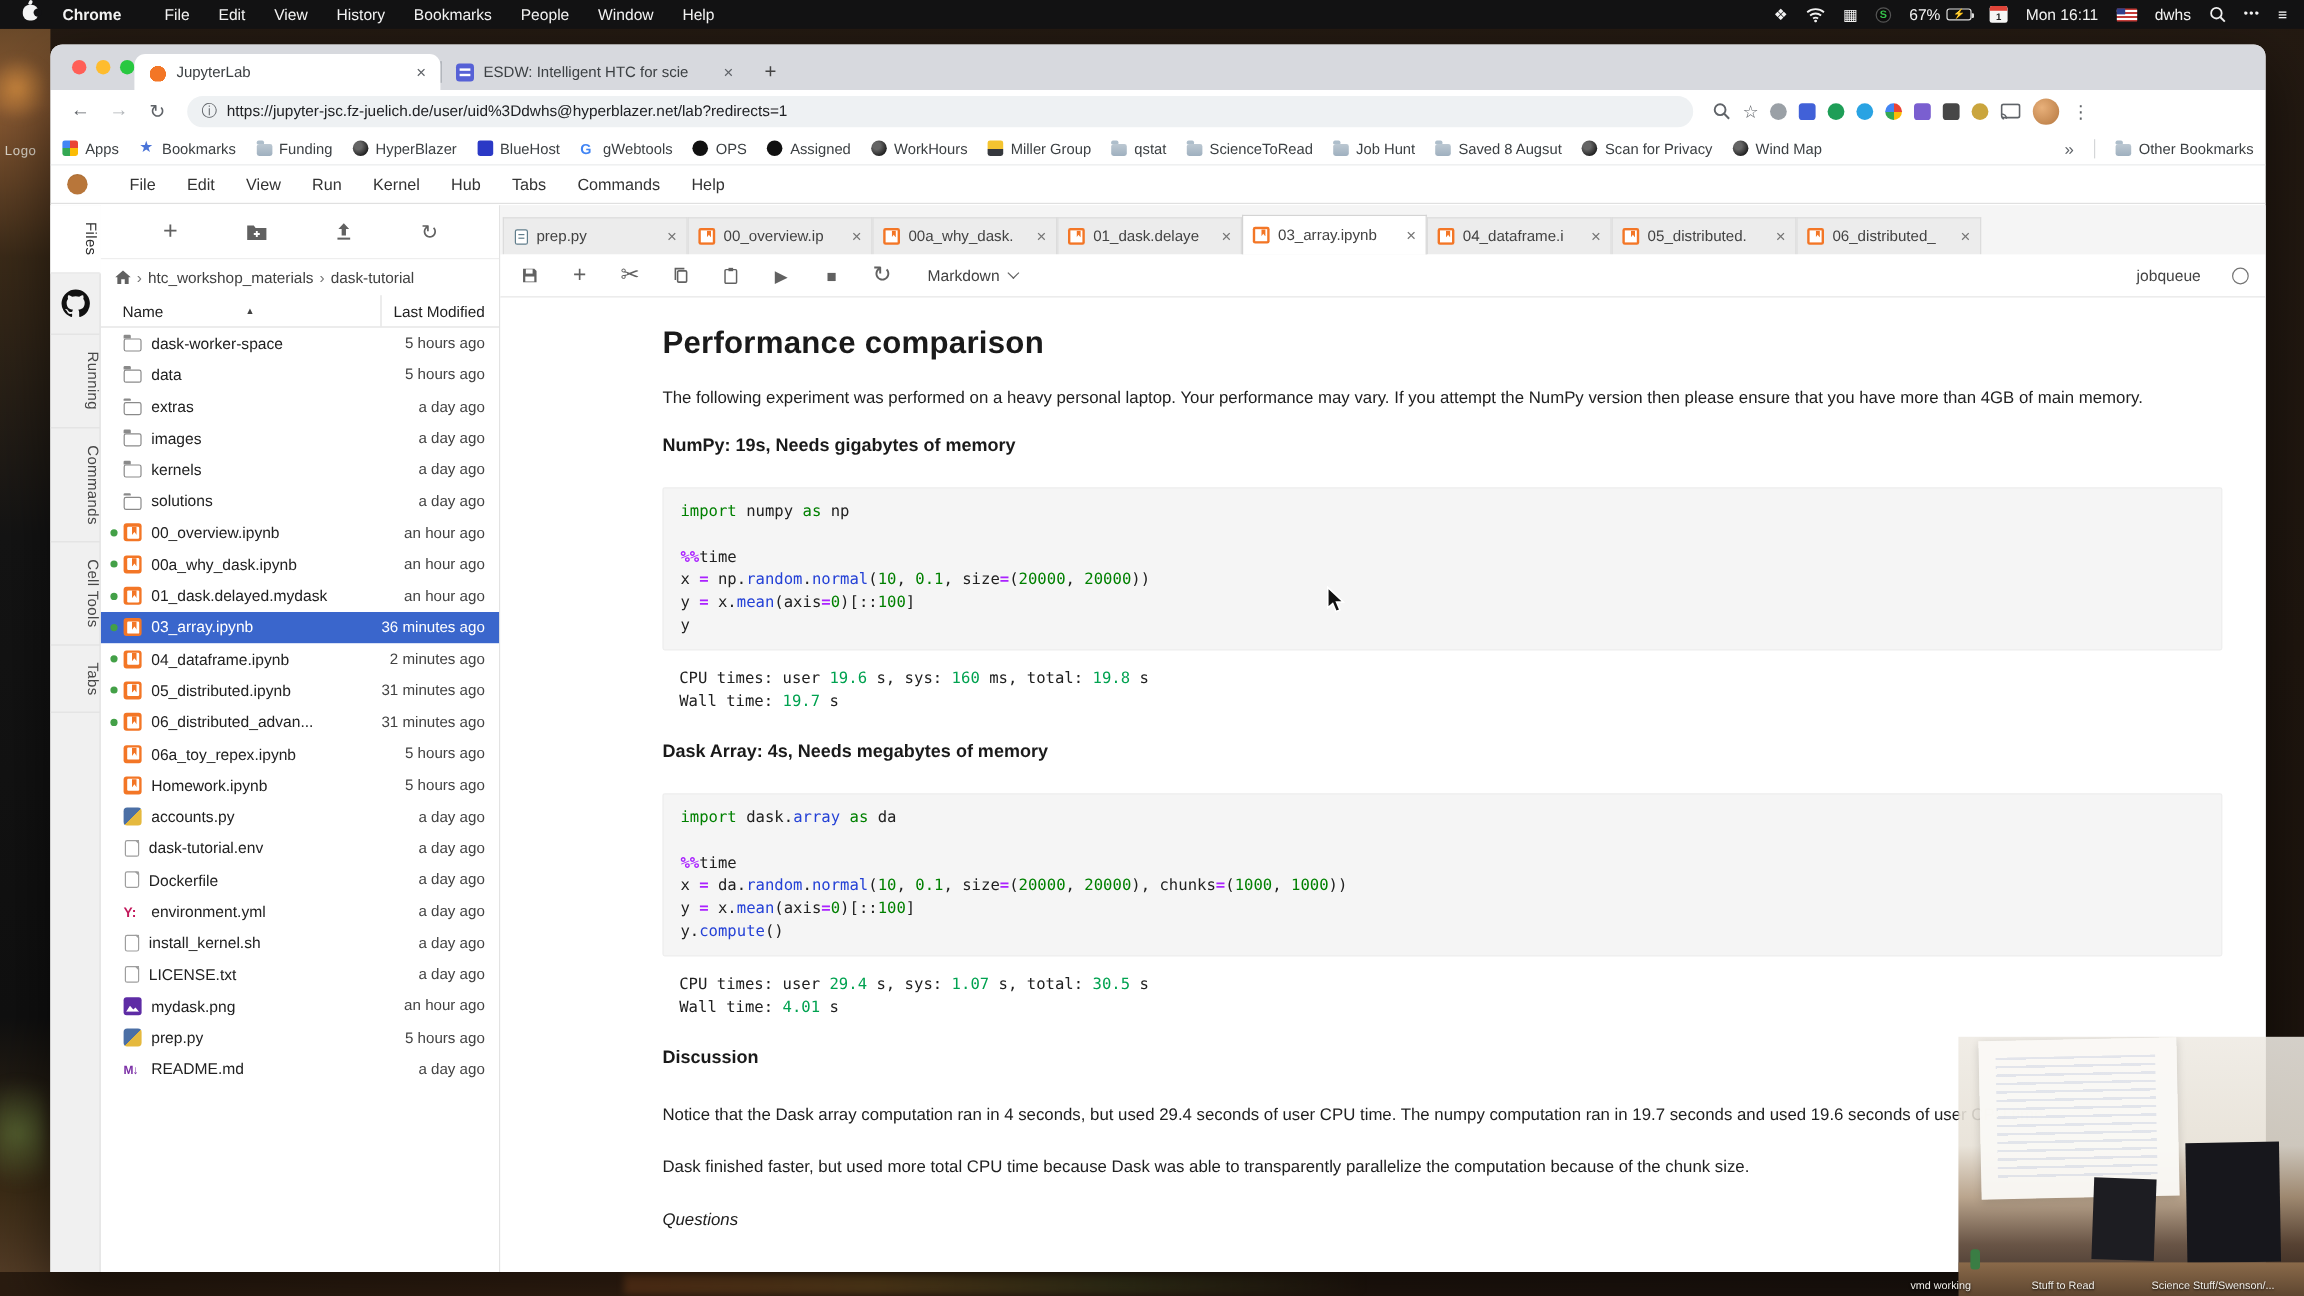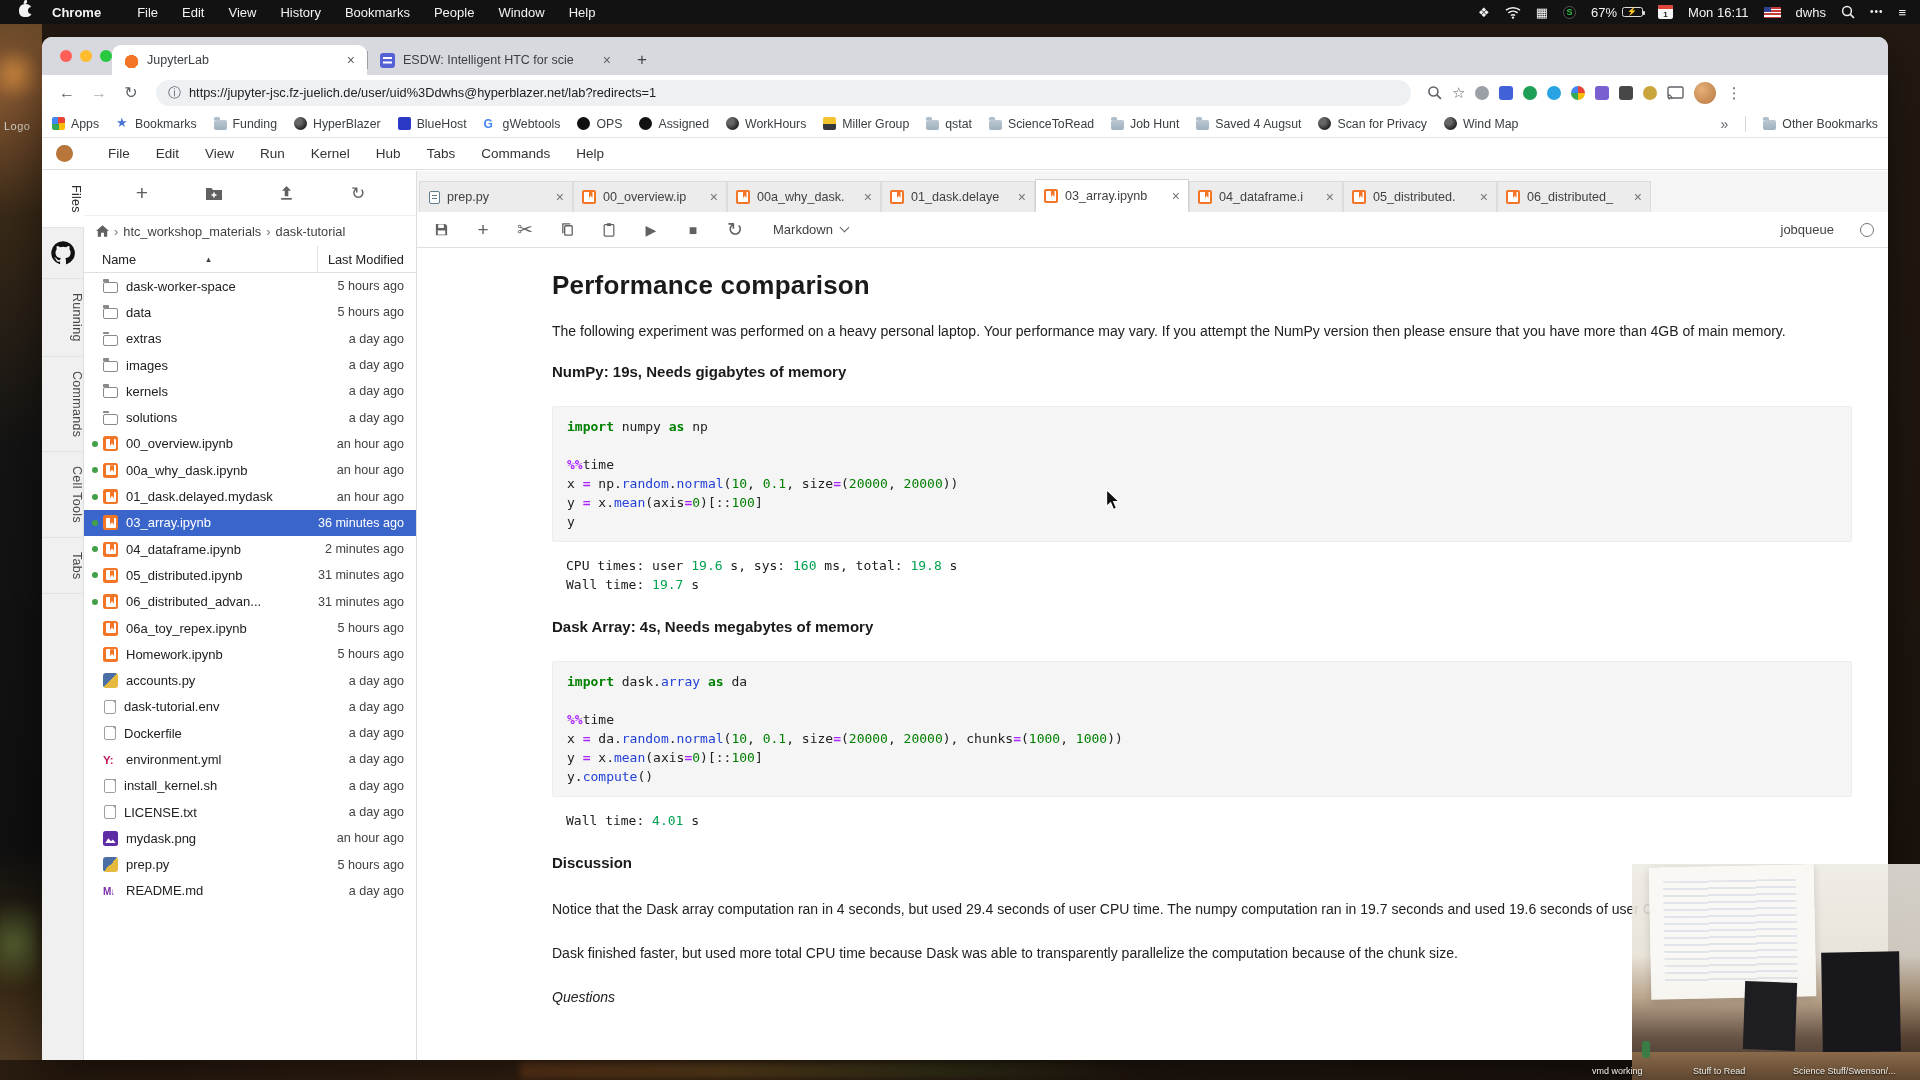--- a/index.html
+++ b/index.html
@@ -152,21 +152,21 @@
   .kstatus{width:14px;height:14px;border:1.5px solid #757575;border-radius:50%;margin-left:4px}
   
   .nbc{flex:1;background:#fff;overflow:hidden;padding:22px 0 0 135px}
   .nbc .inner{width:1300px}
   .nbc h1{font-size:26px;font-weight:700;color:#1a1a1a;margin-bottom:18px;letter-spacing:.2px}
   .nbc p{font-size:14px;line-height:24px;color:#212121;margin-bottom:20px}
   .nbc h4{font-size:15px;font-weight:700;color:#1a1a1a;margin-bottom:26px}
   .cell{background:#f5f5f5;border:1px solid #ededed;border-radius:2px;padding:10px 14px;margin-bottom:14px}
   .code,.out{font-family:"DejaVu Sans Mono",monospace;font-size:13px;line-height:19px;color:#212121;white-space:pre}
   .out{margin:0 0 24px 14px}
-  .tk-k{color:#008000;font-weight:700}
+  .tk-k{color:#008000;font-weight:400}
   .tk-m{color:#aa22ff;font-weight:700}
   .tk-n{color:#008000}
   .tk-p{color:#2441d6}
   .tk-g{color:#00a250}
   .nbc p.q{font-style:italic;margin-top:4px}
   
   #cursor{position:absolute;left:1105px;top:488px;z-index:80}
   
   #pip{position:absolute;left:1632px;top:864px;width:288px;height:216px;z-index:60;overflow:hidden;background:linear-gradient(180deg,rgba(238,234,227,.88) 0%,rgba(230,224,213,.88) 42%,rgba(176,152,125,.88) 62%,rgba(92,70,54,.92) 80%,rgba(44,32,26,.95) 100%)}
   #pip .screen{position:absolute;left:18px;top:2px;width:165px;height:132px;background:rgba(250,249,246,.95);transform:rotate(-1.2deg);box-shadow:0 2px 8px rgba(0,0,0,.15)}
@@ -361,21 +361,21 @@
           <span>ScienceToRead</span>
         </span>
 
         <span class="bm">
           <span class="bmi bmi-folder"></span>
           <span>Job Hunt</span>
         </span>
 
         <span class="bm">
           <span class="bmi bmi-folder"></span>
-          <span>Saved 4 Augsut</span>
+          <span>Saved 8 Augsut</span>
         </span>
 
         <span class="bm">
           <span class="bmi bmi-globe"></span>
           <span>Scan for Privacy</span>
         </span>
 
         <span class="bm">
           <span class="bmi bmi-globe"></span>
           <span>Wind Map</span>
@@ -732,21 +732,21 @@
             <p>The following experiment was performed on a heavy personal laptop. Your performance may vary. If you attempt the NumPy version then please ensure that you have more than 4GB of main memory.</p>
             <h4>NumPy: 19s, Needs gigabytes of memory</h4>
             <div class="cell">
                 <div class="code"><div><span class="tk-k">import</span><span> numpy </span><span class="tk-k">as</span><span> np</span></div><div>&nbsp;</div><div><span class="tk-m">%%</span><span>time</span></div><div><span>x </span><span class="tk-m">=</span><span> np.</span><span class="tk-p">random</span><span>.</span><span class="tk-p">normal</span><span>(</span><span class="tk-n">10</span><span>, </span><span class="tk-n">0.1</span><span>, size</span><span class="tk-m">=</span><span>(</span><span class="tk-n">20000</span><span>, </span><span class="tk-n">20000</span><span>))</span></div><div><span>y </span><span class="tk-m">=</span><span> x.</span><span class="tk-p">mean</span><span>(axis</span><span class="tk-m">=</span><span class="tk-n">0</span><span>)[::</span><span class="tk-n">100</span><span>]</span></div><div><span>y</span></div></div>
               </div>
             <div class="out"><div><span>CPU times: user </span><span class="tk-g">19.6</span><span> s, sys: </span><span class="tk-g">160</span><span> ms, total: </span><span class="tk-g">19.8</span><span> s</span></div><div><span>Wall time: </span><span class="tk-g">19.7</span><span> s</span></div></div>
             <h4>Dask Array: 4s, Needs megabytes of memory</h4>
             <div class="cell">
                 <div class="code"><div><span class="tk-k">import</span><span> dask.</span><span class="tk-p">array</span><span> </span><span class="tk-k">as</span><span> da</span></div><div>&nbsp;</div><div><span class="tk-m">%%</span><span>time</span></div><div><span>x </span><span class="tk-m">=</span><span> da.</span><span class="tk-p">random</span><span>.</span><span class="tk-p">normal</span><span>(</span><span class="tk-n">10</span><span>, </span><span class="tk-n">0.1</span><span>, size</span><span class="tk-m">=</span><span>(</span><span class="tk-n">20000</span><span>, </span><span class="tk-n">20000</span><span>), chunks</span><span class="tk-m">=</span><span>(</span><span class="tk-n">1000</span><span>, </span><span class="tk-n">1000</span><span>))</span></div><div><span>y </span><span class="tk-m">=</span><span> x.</span><span class="tk-p">mean</span><span>(axis</span><span class="tk-m">=</span><span class="tk-n">0</span><span>)[::</span><span class="tk-n">100</span><span>]</span></div><div><span>y.</span><span class="tk-p">compute</span><span>()</span></div></div>
               </div>
-            <div class="out"><div><span>Wall time: </span><span class="tk-g">4.01</span><span> s</span></div></div>
+            <div class="out"><div><span>CPU times: user </span><span class="tk-g">29.4</span><span> s, sys: </span><span class="tk-g">1.07</span><span> s, total: </span><span class="tk-g">30.5</span><span> s</span></div><div><span>Wall time: </span><span class="tk-g">4.01</span><span> s</span></div></div>
             <h4>Discussion</h4>
             <p>Notice that the Dask array computation ran in 4 seconds, but used 29.4 seconds of user CPU time. The numpy computation ran in 19.7 seconds and used 19.6 seconds of user CPU time.</p>
             <p>Dask finished faster, but used more total CPU time because Dask was able to transparently parallelize the computation because of the chunk size.</p>
             <p class="q">Questions</p>
           </div>
         </div>
       </div>
     </div>
   </div>
 </div>

